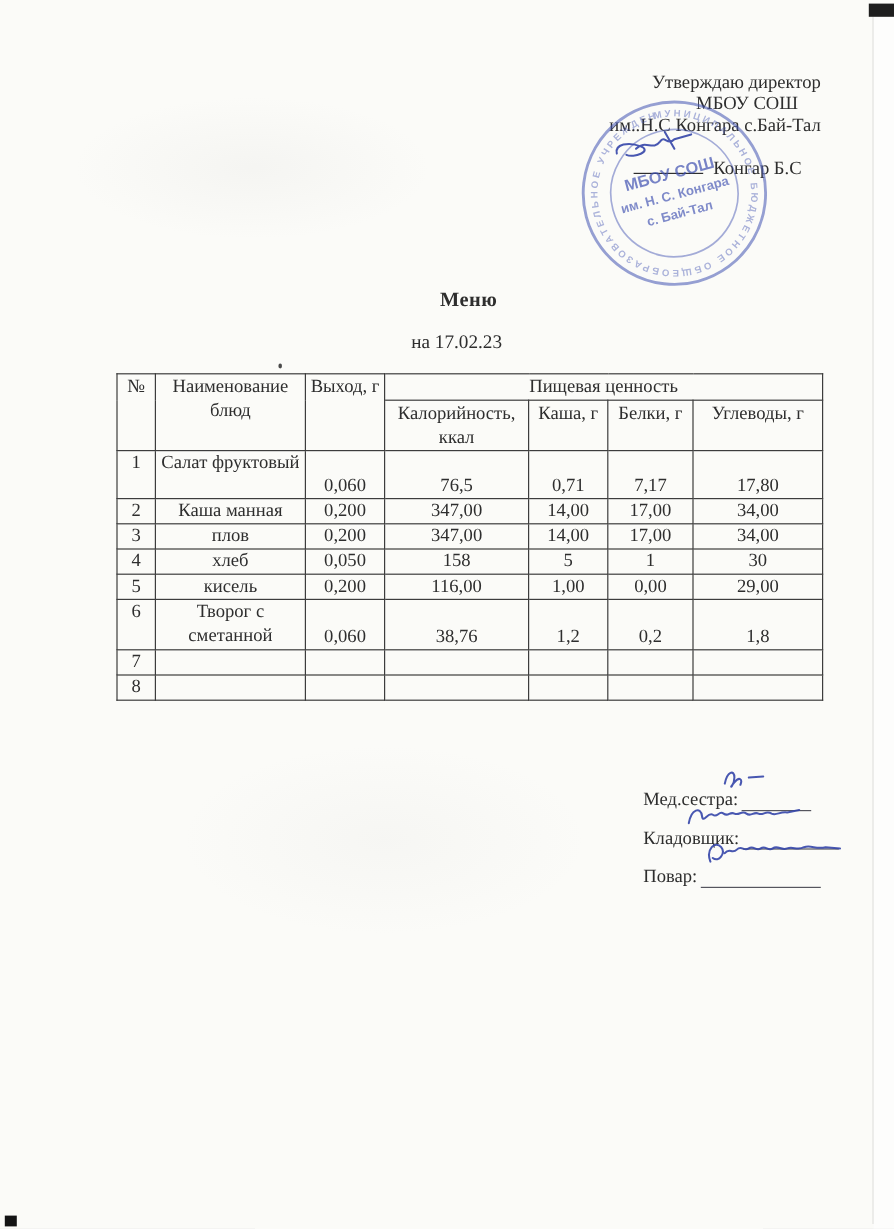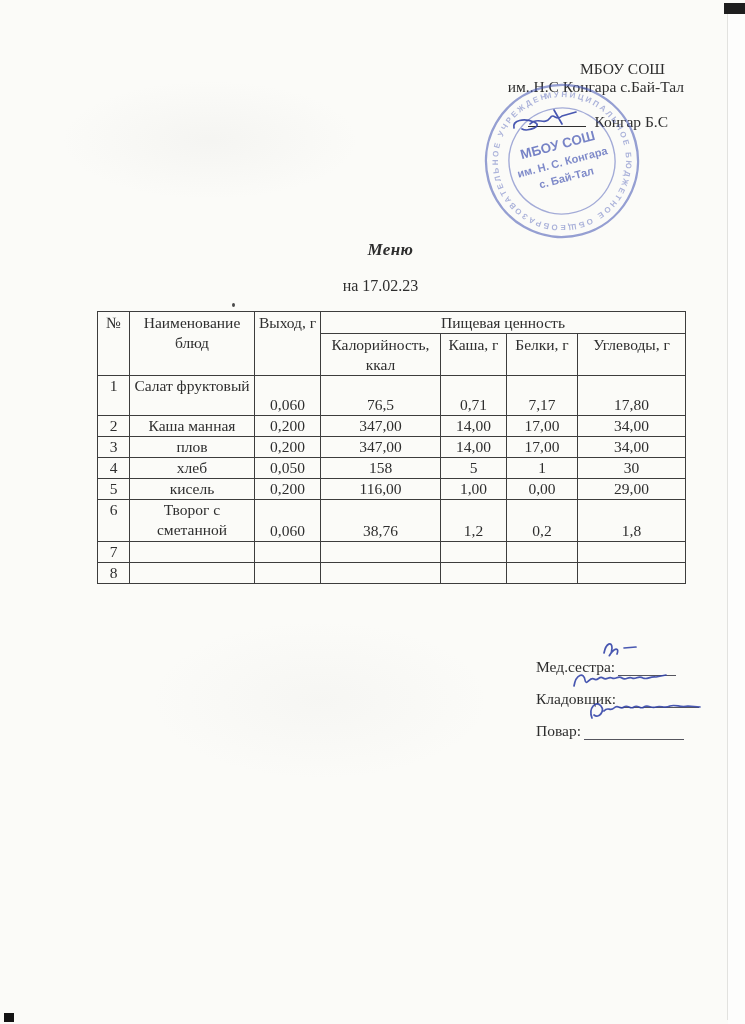--- a/index.html
+++ b/index.html
@@ -27,21 +27,21 @@
   .stamp{position:absolute;left:482px;top:81px;width:160px;height:160px;transform:rotate(-15deg);opacity:.78;}
   .stamp text{fill:#4152b2;}
   .stamp .ring-txt{font-family:"Liberation Sans",sans-serif;font-size:8px;letter-spacing:2.2px;opacity:.55;font-weight:bold;}
   .stamp .c1{font-family:"Liberation Sans",sans-serif;font-size:13.5px;font-weight:bold;opacity:.9;}
   .stamp .c2,.stamp .c3{font-family:"Liberation Sans",sans-serif;font-size:11px;font-weight:bold;opacity:.85;}
 
   .ink-sig{position:absolute;}
   .ink-sig path{stroke:#3445a8;stroke-width:1.7;fill:none;stroke-linecap:round;stroke-linejoin:round;opacity:.9;}
 
   
-  .doc-title{position:absolute;top:240px;left:0;width:100%;box-sizing:border-box;padding-left:36px;text-align:center;font-size:17px;font-weight:bold;letter-spacing:.4px;font-style:italic;}
+  .doc-title{position:absolute;top:240px;left:0;width:100%;box-sizing:border-box;padding-left:36px;text-align:center;font-size:17px;font-weight:bold;letter-spacing:.4px;}
   .doc-date{position:absolute;top:277px;left:0;width:100%;box-sizing:border-box;padding-left:16px;text-align:center;font-size:16px;}
 
   
   table.menu{position:absolute;left:97px;top:311px;width:588px;border-collapse:collapse;font-size:15.5px;table-layout:fixed;}
   table.menu th,table.menu td{border:1px solid #3d3d3d;text-align:center;font-weight:normal;padding:0 3px;overflow:hidden;}
   table.menu th{vertical-align:top;padding-top:1px;line-height:20px;}
   table.menu td{line-height:20px;}
   td.cell-num{vertical-align:top;}
   td.cell-dish{vertical-align:top;padding:0 10px;}
   td.cell-val{vertical-align:bottom;padding-bottom:1px;}
@@ -61,20 +61,21 @@
 
   <div class="smudge1"></div>
   <div class="smudge2"></div>
   <div class="artifact-edge-paper"></div>
   <div class="artifact-edge-line"></div>
   <div class="artifact-top-right"></div>
   <div class="artifact-bottom-left"></div>
   <div class="artifact-dot"></div>
 
   <div class="approval">
+    <div class="l1">Утверждаю директор</div>
     <div class="l2">МБОУ СОШ</div>
     <div class="l3">им..Н.С Конгара с.Бай-Тал</div>
     <div class="l4">
       <span class="sig-underline"></span><span>Конгар Б.С</span>
     </div>
   </div>
 
   <svg class="stamp" viewBox="0 0 160 160">
     <circle cx="80" cy="80" r="76" fill="none" stroke="#4152b2" stroke-width="2.4" opacity="0.7"></circle>
     <circle cx="80" cy="80" r="53" fill="none" stroke="#4152b2" stroke-width="1.4" opacity="0.6"></circle>

